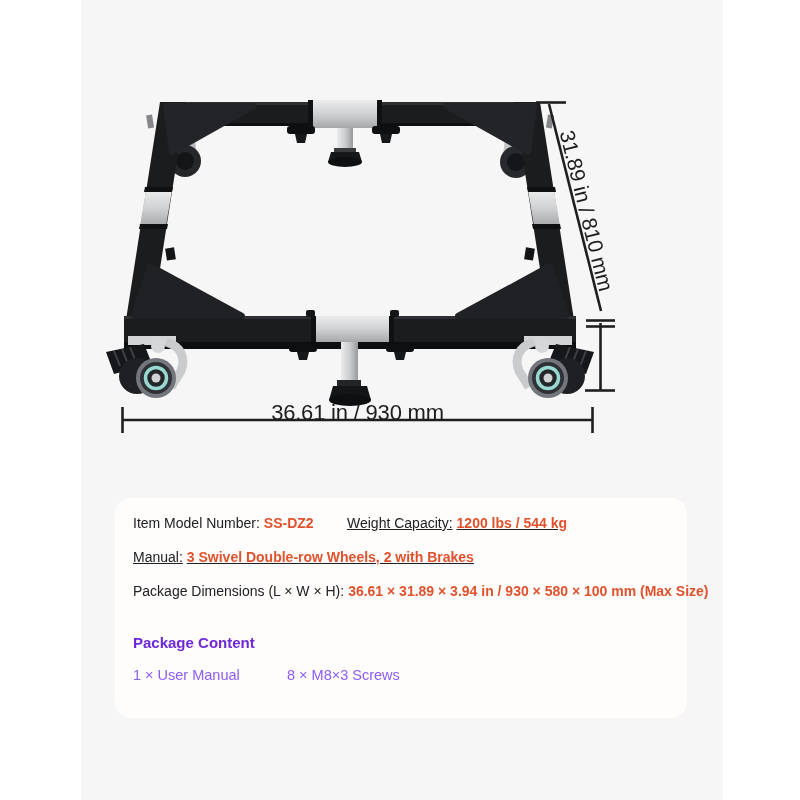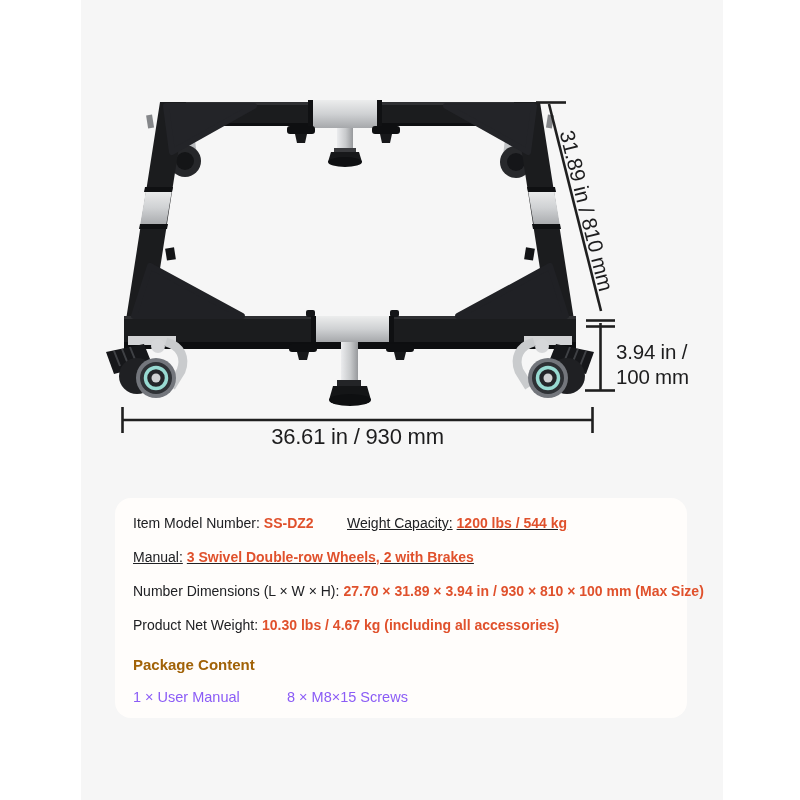--- a/index.html
+++ b/index.html
@@ -5,32 +5,32 @@
   html,body{margin:0;padding:0;background:#ffffff;}
   .page{
     position:relative;width:800px;height:800px;background:#ffffff;overflow:hidden;
     font-family:"Liberation Sans", sans-serif;
   }
   .band{position:absolute;left:81px;top:0;width:642px;height:800px;background:#f6f6f6;}
   svg.product{position:absolute;left:0;top:0;}
   .dim{position:absolute;color:#1d1d1e;font-size:21px;letter-spacing:-0.2px;}
   .dim-depth{left:578px;top:128px;transform:rotate(76deg);transform-origin:0 0;white-space:nowrap;}
   .dim-height{left:616px;top:339px;line-height:25px;font-size:20.5px;}
-  .dim-width{left:122px;top:424px;width:471px;text-align:center;font-size:22px;}
+  .dim-width{left:122px;top:400px;width:471px;text-align:center;font-size:22px;}
   .spec-card{
     position:absolute;left:115px;top:498px;width:572px;height:220px;
     background:#fffdfb;border-radius:16px;box-sizing:border-box;
     padding:16px 14px 14px 18px;color:#202124;
   }
   .spec-row{display:flex;font-size:14px;line-height:19px;margin-bottom:15px;white-space:nowrap;}
   .spec-col1{flex:0 0 214px;}
   .spec-col2{flex:1 1 auto;text-decoration:underline;}
   .spec-label{color:#202124;font-weight:400;}
   .spec-value{color:#e0512c;font-weight:700;margin-left:4px;}
-  .pkg-title{font-size:15px;font-weight:700;color:#a16207;margin-top:20px;line-height:19px;}
+  .pkg-title{font-size:15px;font-weight:700;color:#6d28d9;margin-top:32px;line-height:19px;}
   .pkg-row{display:flex;font-size:14.5px;line-height:19px;margin-top:14px;color:#8b5cf6;}
   .pkg-item1{flex:0 0 154px;}
 </style>
 </head>
 <body>
 
 <div class="page">
   <div class="band"></div>
 
   <svg class="product" width="800" height="470" viewBox="0 0 800 470">
@@ -159,50 +159,41 @@
       <line x1="586" y1="326.5" x2="615" y2="326.5"></line>
       <line x1="600.5" y1="323" x2="600.5" y2="390"></line>
       <line x1="585" y1="390.5" x2="615" y2="390.5"></line>
       <line x1="122" y1="420" x2="593" y2="420"></line>
       <line x1="122.5" y1="407" x2="122.5" y2="433"></line>
       <line x1="592.5" y1="407" x2="592.5" y2="433"></line>
     </g>
   </svg>
 
   <div class="dim dim-depth">31.89 in / 810 mm</div>
-  <div class="dim dim-height">
-    <div>3.94 in /</div>
-    <div>100 mm</div>
-  </div>
   <div class="dim dim-width">36.61 in / 930 mm</div>
 
   <div class="spec-card">
     <div class="spec-row">
       <div class="spec-col1">
         <span class="spec-label">Item Model Number:</span><span class="spec-value">SS-DZ2</span>
       </div>
       <div class="spec-col2">
         <span class="spec-label">Weight Capacity:</span><span class="spec-value">1200 lbs / 544 kg</span>
       </div>
     </div>
     <div class="spec-row">
       <div class="spec-col2">
         <span class="spec-label">Manual:</span><span class="spec-value">3 Swivel Double-row Wheels, 2 with Brakes</span>
       </div>
     </div>
     <div class="spec-row">
       <div>
-        <span class="spec-label">Number Dimensions (L × W × H):</span><span class="spec-value">27.70 × 31.89 × 3.94 in / 930 × 810 × 100 mm (Max Size)</span>
-      </div>
-    </div>
-    <div class="spec-row">
-      <div>
-        <span class="spec-label">Product Net Weight:</span><span class="spec-value">10.30 lbs / 4.67 kg (including all accessories)</span>
+        <span class="spec-label">Package Dimensions (L × W × H):</span><span class="spec-value">36.61 × 31.89 × 3.94 in / 930 × 580 × 100 mm (Max Size)</span>
       </div>
     </div>
 
     <div class="pkg-title">Package Content</div>
     <div class="pkg-row">
       <div class="pkg-item1">1 × User Manual</div>
-      <div>8 × M8×15 Screws</div>
+      <div>8 × M8×3 Screws</div>
     </div>
   </div>
 </div>
 
 </body></html>

